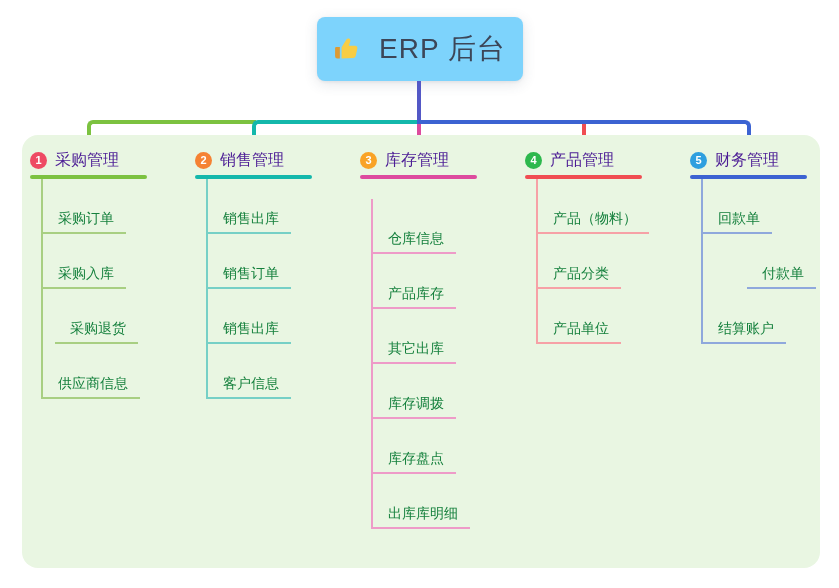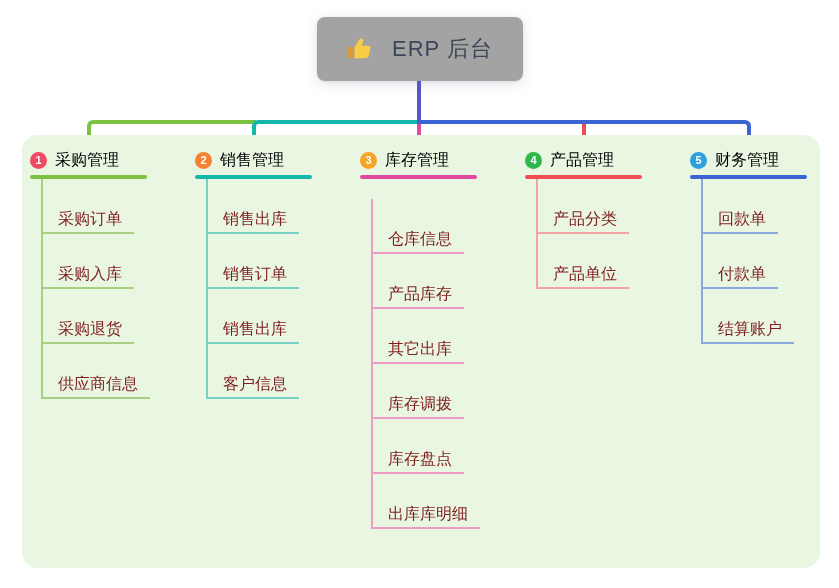--- a/index.html
+++ b/index.html
@@ -4,24 +4,24 @@
 <style>
   html,body{margin:0;padding:0;}
   body{
     width:839px;height:588px;position:relative;overflow:hidden;background:#ffffff;
     font-family:"Liberation Sans","DejaVu Sans",sans-serif;
     -webkit-font-smoothing:antialiased;
   }
   
   .root-node{
     position:absolute;left:317px;top:17px;width:206px;height:64px;
-    background:#a3a3a3;border-radius:8px;
+    background:#7dd3fc;border-radius:8px;
     box-shadow:0 3px 14px rgba(60,70,90,.14), 0 1px 3px rgba(60,70,90,.08);
     display:flex;align-items:center;justify-content:center;gap:19px;
-    font-size:22px;color:#3c4658;font-weight:500;letter-spacing:1px;
+    font-size:28px;color:#3c4658;font-weight:500;letter-spacing:1px;
   }
   .root-node .thumb{width:26px;height:26px;display:inline-block;}
   
   .conn{position:absolute;box-sizing:border-box;}
   #trunk{left:417px;top:81px;width:4px;height:41px;}
   #conn-0{left:86.5px;top:120px;width:169px;height:30px;
           border-left:4px solid;border-top:4px solid;border-top-left-radius:6px;}
   #conn-1{left:251.5px;top:120px;width:169.5px;height:30px;
           border-left:4px solid;border-top:4px solid;border-top-left-radius:6px;}
   #conn-2{left:417px;top:124px;width:4px;height:26px;}
@@ -33,29 +33,29 @@
     position:absolute;left:22px;top:135px;width:798px;height:433px;
     background:#e9f6e2;border-radius:16px;
   }
   
   .branch{position:absolute;top:147px;width:117px;}
   .branch-title{display:flex;align-items:center;height:26px;gap:8px;cursor:default;}
   .num{
     width:17px;height:17px;border-radius:50%;flex:0 0 17px;
     color:#fff;font-size:11px;font-weight:bold;line-height:17px;text-align:center;
   }
-  .branch-label{font-size:16px;color:#000000;white-space:nowrap;}
+  .branch-label{font-size:16px;color:#4c1d95;white-space:nowrap;}
   .branch-underline{height:4px;width:117px;border-radius:2px;margin-top:2px;}
   .children{margin-left:11px;border-left:2px solid;}
   .child{
     box-sizing:border-box;height:55px;width:max-content;
     border-bottom:2px solid;padding:0 12px 5px 15px;
     display:flex;align-items:flex-end;white-space:nowrap;
   }
-  .child span{font-size:16px;color:#7f1d1d;line-height:17px;}
+  .child span{font-size:14px;color:#15803d;line-height:17px;}
 </style>
 </head>
 <body>
 
 <div class="root-node">
   <span class="thumb">
     <svg viewBox="0 0 24 24" width="26" height="26" aria-hidden="true">
       <path id="thumb-cuff" d="M2 10.2h3.4v10.6H3a2 2 0 0 1-2-2v-7.6a1 1 0 0 1 1-1z" fill="#dd9a33"></path>
       <path id="thumb-hand" d="M7 20.8V10.4l4.6-7.3a1.9 1.9 0 0 1 3.5 1c0 .3-.05.6-.14.9L13.6 9h5.9a2.1 2.1 0 0 1 2.05 2.55l-1.45 6.6a2.6 2.6 0 0 1-2.54 2.05z" fill="#f8cd45"></path>
     </svg>
@@ -79,21 +79,21 @@
         <span class="branch-label">采购管理</span>
       </div>
       <div class="branch-underline" style="background: rgb(124, 194, 64);"></div>
       <div class="children" style="border-left-color: rgb(168, 207, 130);">
         <div class="child" style="border-bottom-color: rgb(168, 207, 130);">
           <span>采购订单</span>
         </div>
         <div class="child" style="border-bottom-color: rgb(168, 207, 130);">
           <span>采购入库</span>
         </div>
-        <div class="child" style="border-bottom-color: rgb(168, 207, 130);">
+        <div class="child" style="border-bottom-color: rgb(168, 207, 130); margin-left: 12px;">
           <span>采购退货</span>
         </div>
         <div class="child" style="border-bottom-color: rgb(168, 207, 130);">
           <span>供应商信息</span>
         </div>
       </div>
     </div>
     <div class="branch" style="left: 195px;">
       <div class="branch-title">
         <span class="num" style="background: rgb(245, 130, 51);">2</span>
@@ -143,38 +143,41 @@
       </div>
     </div>
     <div class="branch" style="left: 525px;">
       <div class="branch-title">
         <span class="num" style="background: rgb(45, 184, 77);">4</span>
         <span class="branch-label">产品管理</span>
       </div>
       <div class="branch-underline" style="background: rgb(240, 77, 82);"></div>
       <div class="children" style="border-left-color: rgb(246, 161, 166);">
         <div class="child" style="border-bottom-color: rgb(246, 161, 166);">
+          <span>产品（物料）</span>
+        </div>
+        <div class="child" style="border-bottom-color: rgb(246, 161, 166);">
           <span>产品分类</span>
         </div>
         <div class="child" style="border-bottom-color: rgb(246, 161, 166);">
           <span>产品单位</span>
         </div>
       </div>
     </div>
     <div class="branch" style="left: 690px;">
       <div class="branch-title">
         <span class="num" style="background: rgb(46, 159, 223);">5</span>
         <span class="branch-label">财务管理</span>
       </div>
       <div class="branch-underline" style="background: rgb(60, 99, 210);"></div>
       <div class="children" style="border-left-color: rgb(143, 168, 220);">
         <div class="child" style="border-bottom-color: rgb(143, 168, 220);">
           <span>回款单</span>
         </div>
-        <div class="child" style="border-bottom-color: rgb(143, 168, 220);">
+        <div class="child" style="border-bottom-color: rgb(143, 168, 220); margin-left: 44px;">
           <span>付款单</span>
         </div>
         <div class="child" style="border-bottom-color: rgb(143, 168, 220);">
           <span>结算账户</span>
         </div>
       </div>
     </div>
   </div>
 
 </body></html>

